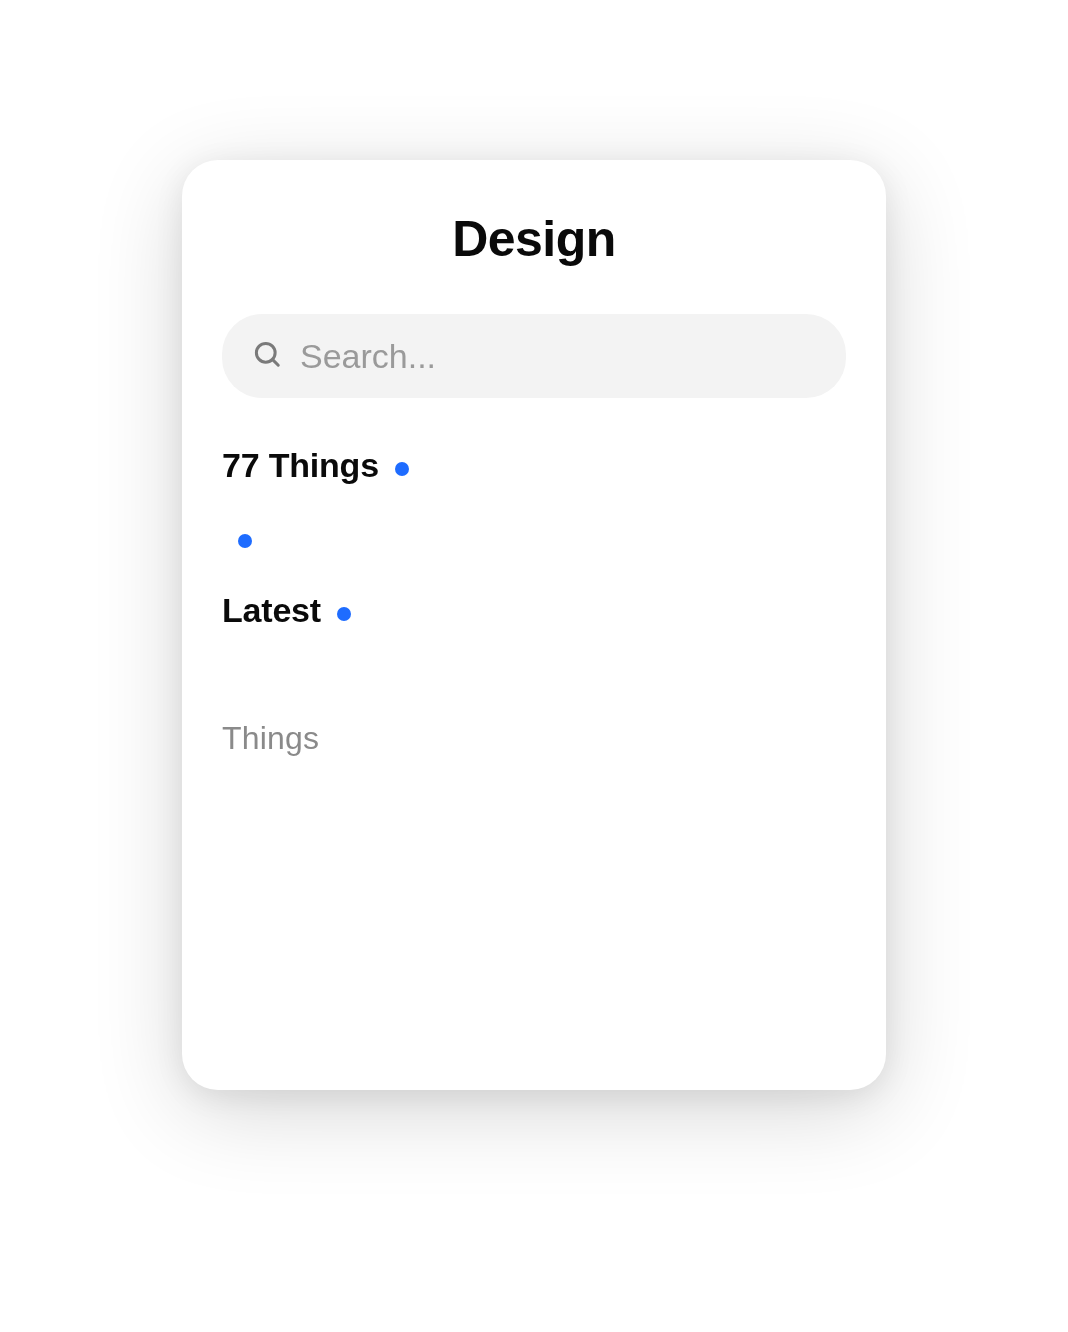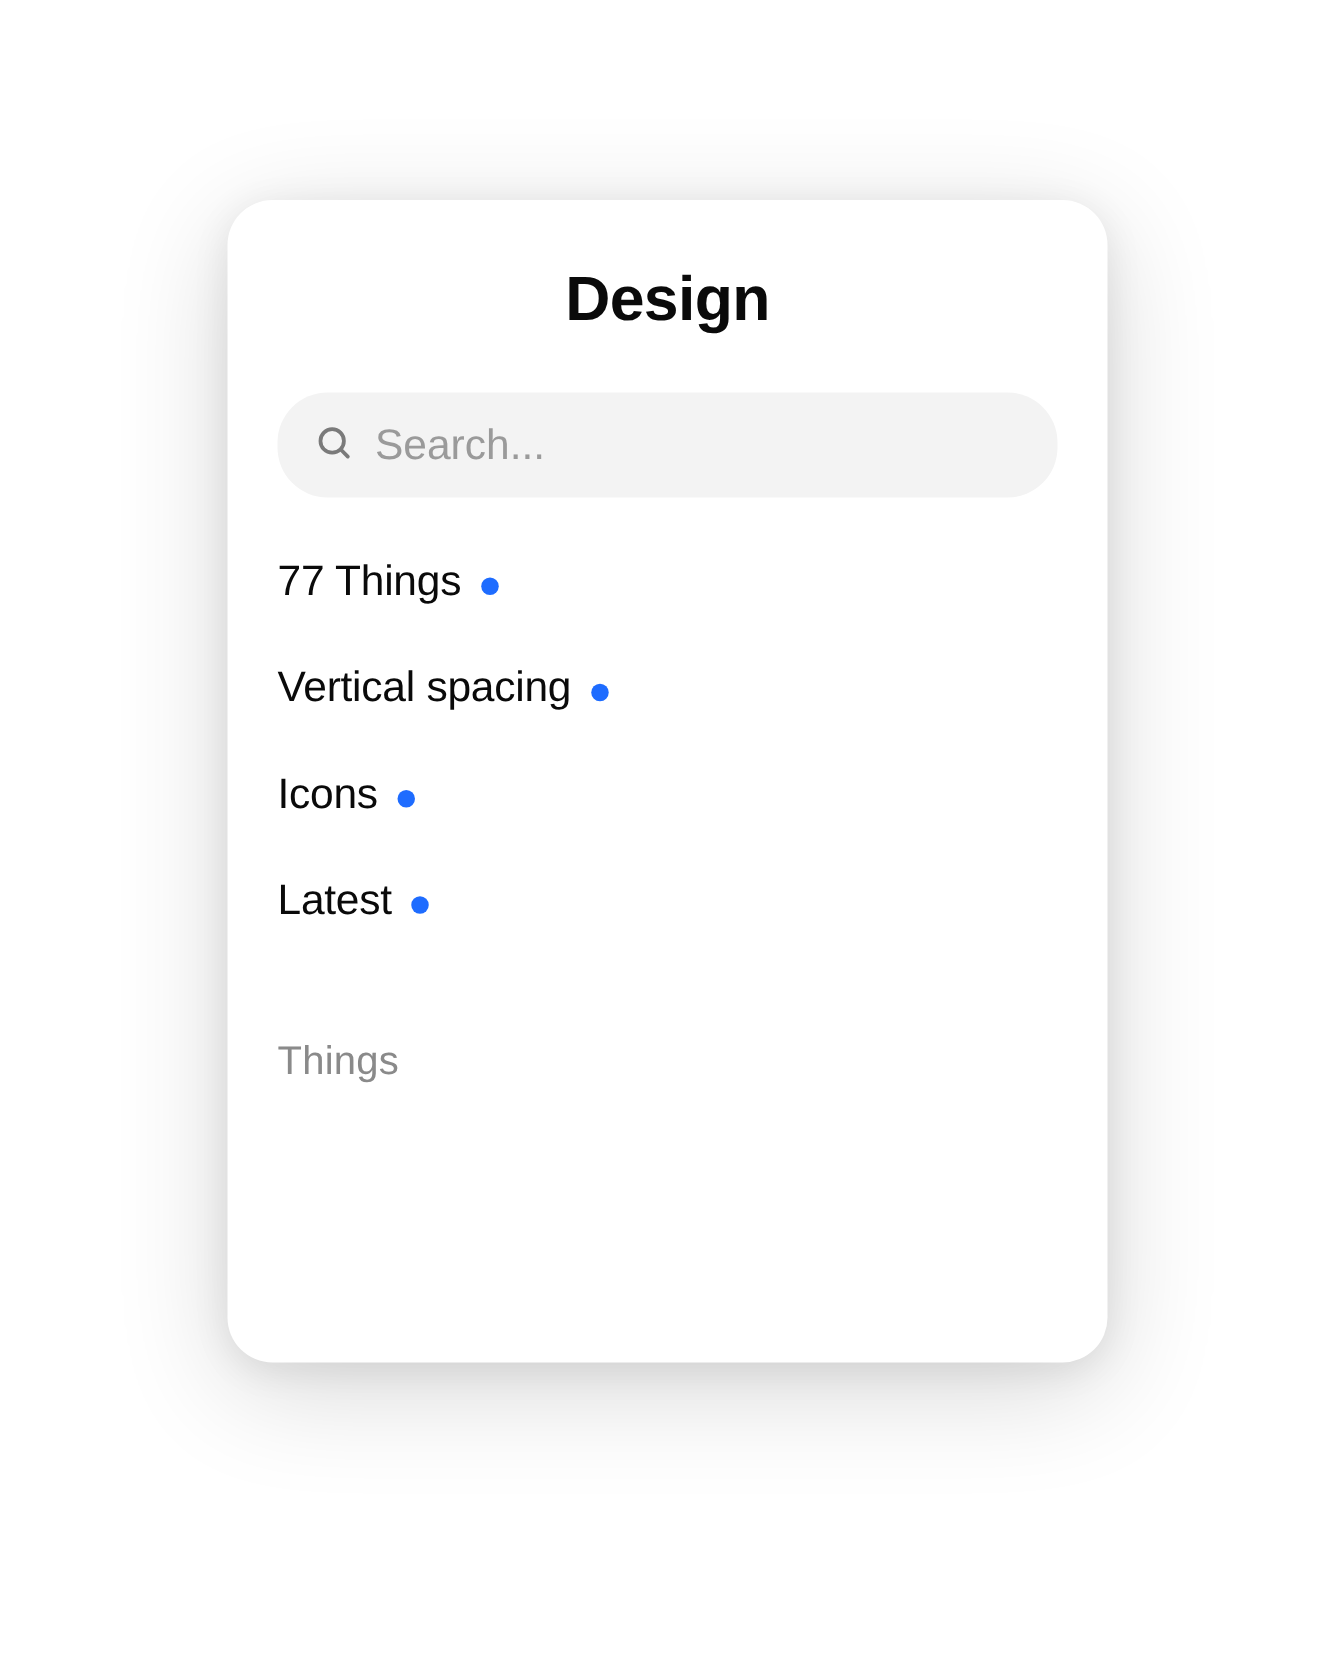--- a/index.html
+++ b/index.html
@@ -81,21 +81,21 @@
 
     .list {
       display: flex;
       flex-direction: column;
     }
 
     .list-item {
       display: flex;
       align-items: center;
       font-size: 34px;
-      font-weight: 400;
+      font-weight: 700;
       color: #0a0a0a;
       margin-bottom: 46px;
       cursor: pointer;
       letter-spacing: -0.2px;
     }
 
     .dot {
       width: 14px;
       height: 14px;
       border-radius: 50%;
@@ -129,28 +129,23 @@
 
   <div>
     <div class="list">
 
       <div class="list-item">
         <span>77 Things</span>
         <span class="dot"></span>
       </div>
 
       <div class="list-item">
-        <span>Vertical spacing</span>
         <span class="dot"></span>
       </div>
 
-      <div class="list-item">
-        <span>Icons</span>
-        <span class="dot"></span>
-      </div>
 
       <div class="list-item">
         <span>Latest</span>
         <span class="dot"></span>
       </div>
 
     </div>
   </div>
 
   <div class="section-spacer"></div>

